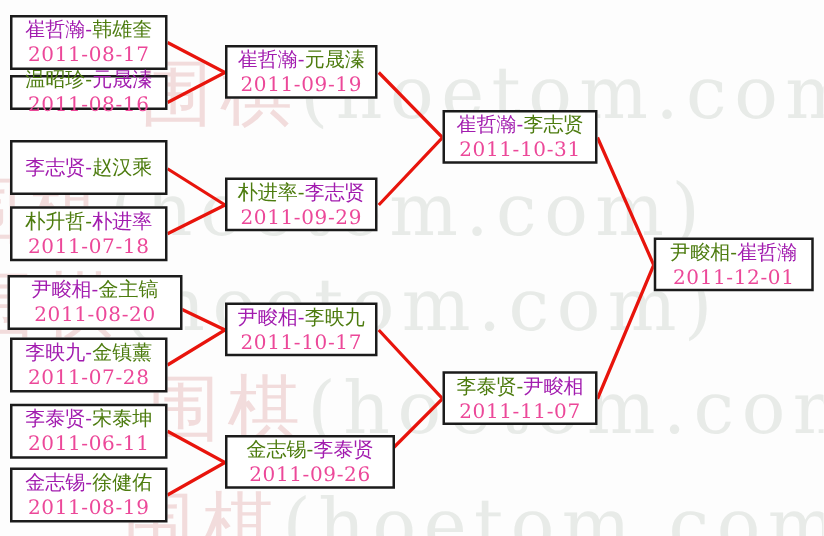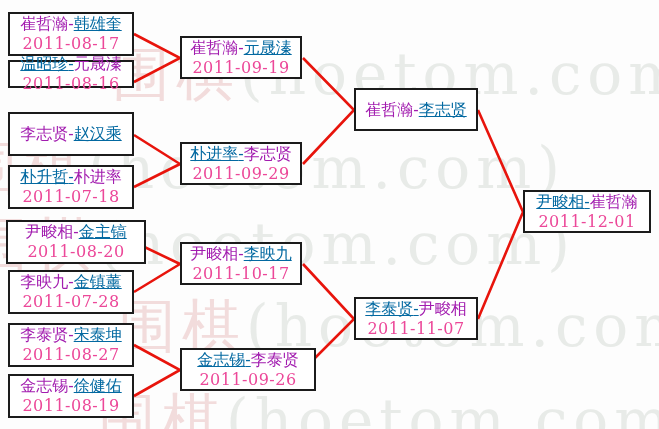--- a/index.html
+++ b/index.html
@@ -20,21 +20,21 @@
   
   .box{
     position:absolute;z-index:2;background:#ffffff;
     border:2px solid #1b1b1b;box-sizing:border-box;
     display:flex;flex-direction:column;align-items:center;justify-content:center;
     font-size:16px;line-height:20px;text-align:center;white-space:nowrap;
   }
   .names{display:block;}
   .date{display:block;color:#ec4899;letter-spacing:.5px;}
   [data-color="red"]{color:#a21caf;}
-  [data-color="black"]{color:#0369a1;text-decoration:underline;}
+  [data-color="black"]{color:#4d7c0f;}
 </style>
 </head>
 <body>
 
 <div class="canvas">
 
   <div class="wm" style="left:112px;top:36px"><span class="cjk">围棋</span><span class="lat">(hoetom.com)</span></div>
   <div class="wm" style="left:-40px;top:130px"><span class="cjk">围棋</span><span class="lat">(hoetom.com)</span></div>
   <div class="wm" style="left:-30px;top:206px"><span class="cjk">围棋</span><span class="lat">(hoetom.com)</span></div>
   <div class="wm" style="left:118px;top:288px"><span class="cjk">围棋</span><span class="lat">(hoetom.com)</span></div>
@@ -68,21 +68,21 @@
   <div class="box" style="left:6px;top:220px;width:140px;height:44px">
     <span class="names"><span data-color="red">尹畯相</span><span data-color="red">-</span><span data-color="black">金主镐</span></span>
     <span class="date">2011-08-20</span>
   </div>
   <div class="box" style="left:8px;top:270px;width:126px;height:44px">
     <span class="names"><span data-color="red">李映九</span><span data-color="red">-</span><span data-color="black">金镇薰</span></span>
     <span class="date">2011-07-28</span>
   </div>
   <div class="box" style="left:8px;top:323px;width:126px;height:44px">
     <span class="names"><span data-color="red">李泰贤</span><span data-color="red">-</span><span data-color="black">宋泰坤</span></span>
-    <span class="date">2011-08-27</span>
+    <span class="date">2011-06-11</span>
   </div>
   <div class="box" style="left:8px;top:374px;width:126px;height:44px">
     <span class="names"><span data-color="red">金志锡</span><span data-color="red">-</span><span data-color="black">徐健佑</span></span>
     <span class="date">2011-08-19</span>
   </div>
 
   <div class="box" style="left:180px;top:36px;width:122px;height:43px">
     <span class="names"><span data-color="red">崔哲瀚</span><span data-color="red">-</span><span data-color="black">元晟溱</span></span>
     <span class="date">2011-09-19</span>
   </div>
@@ -94,20 +94,21 @@
     <span class="names"><span data-color="red">尹畯相</span><span data-color="red">-</span><span data-color="black">李映九</span></span>
     <span class="date">2011-10-17</span>
   </div>
   <div class="box" style="left:180px;top:348px;width:136px;height:43px">
     <span class="names"><span data-color="black">金志锡</span><span data-color="black">-</span><span data-color="red">李泰贤</span></span>
     <span class="date">2011-09-26</span>
   </div>
 
   <div class="box" style="left:354px;top:88px;width:124px;height:43px">
     <span class="names"><span data-color="red">崔哲瀚</span><span data-color="red">-</span><span data-color="black">李志贤</span></span>
+    <span class="date">2011-10-31</span>
   </div>
   <div class="box" style="left:354px;top:297px;width:124px;height:43px">
     <span class="names"><span data-color="black">李泰贤</span><span data-color="black">-</span><span data-color="red">尹畯相</span></span>
     <span class="date">2011-11-07</span>
   </div>
 
   <div class="box" style="left:523px;top:190px;width:128px;height:43px">
     <span class="names"><span data-color="black">尹畯相</span><span data-color="black">-</span><span data-color="red">崔哲瀚</span></span>
     <span class="date">2011-12-01</span>
   </div>

